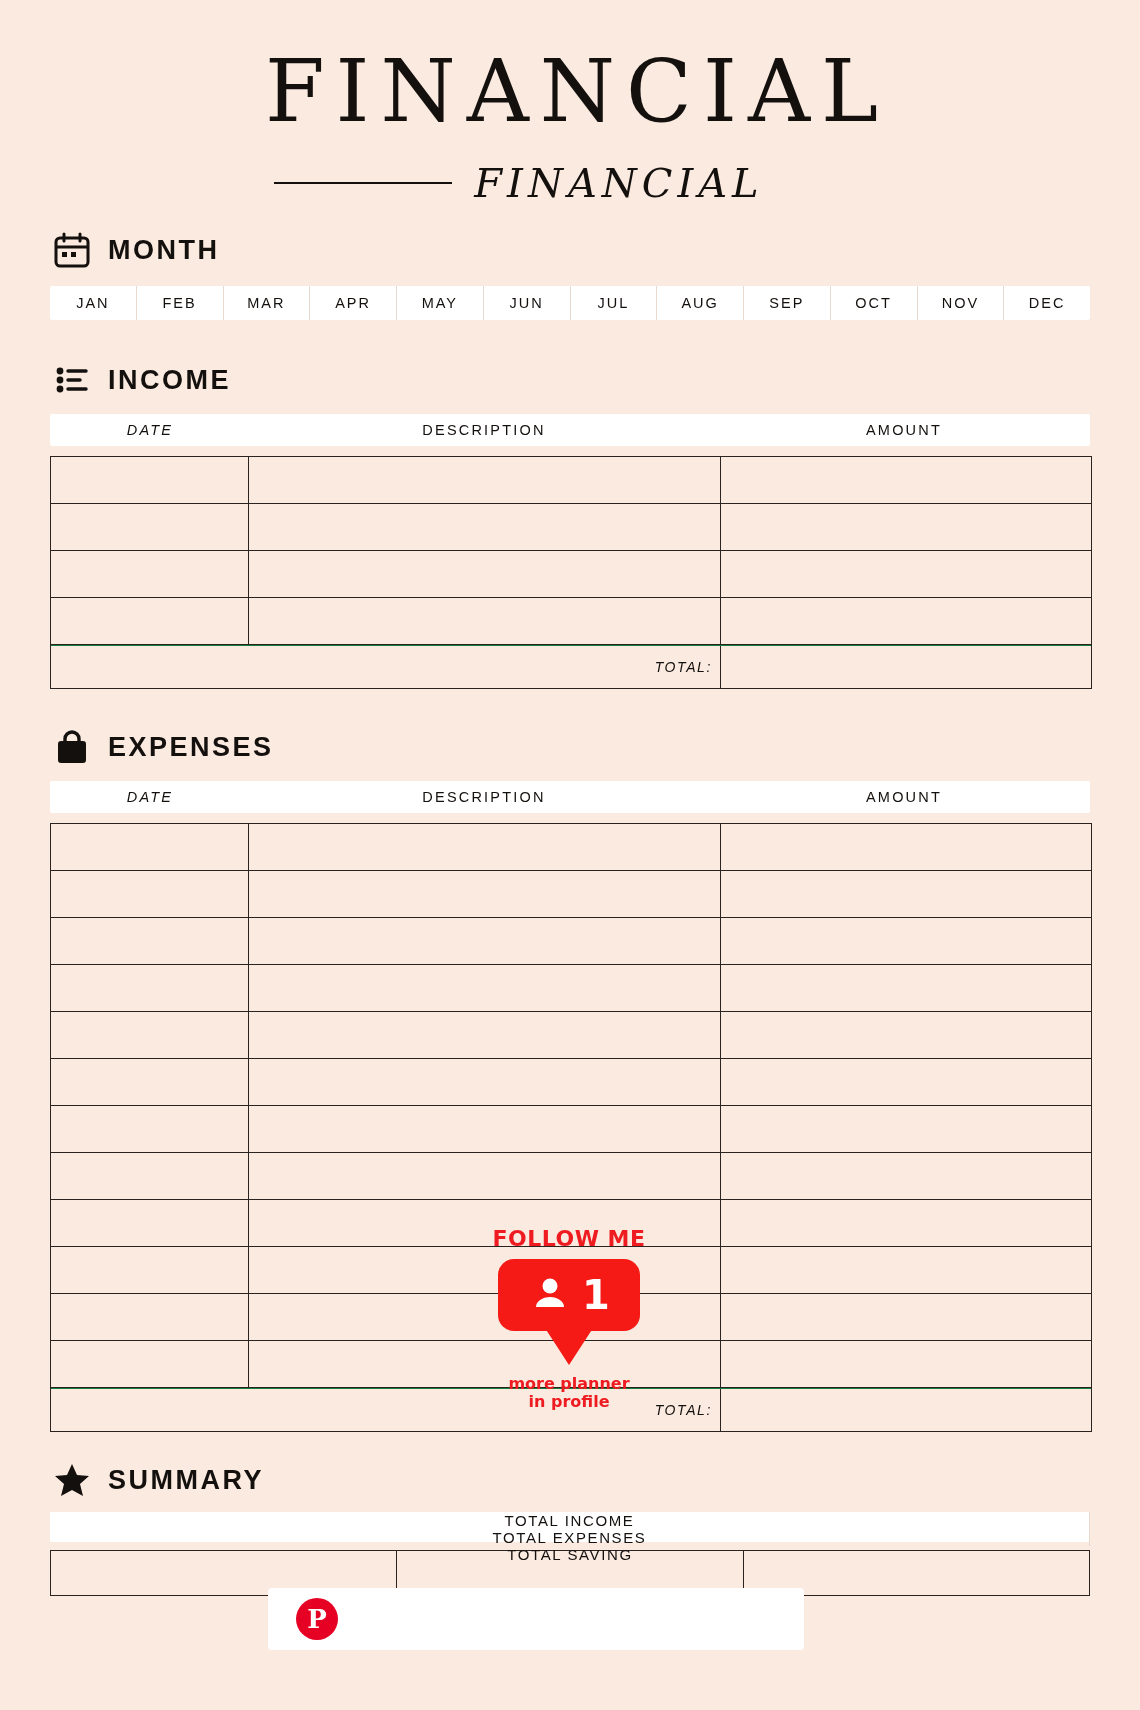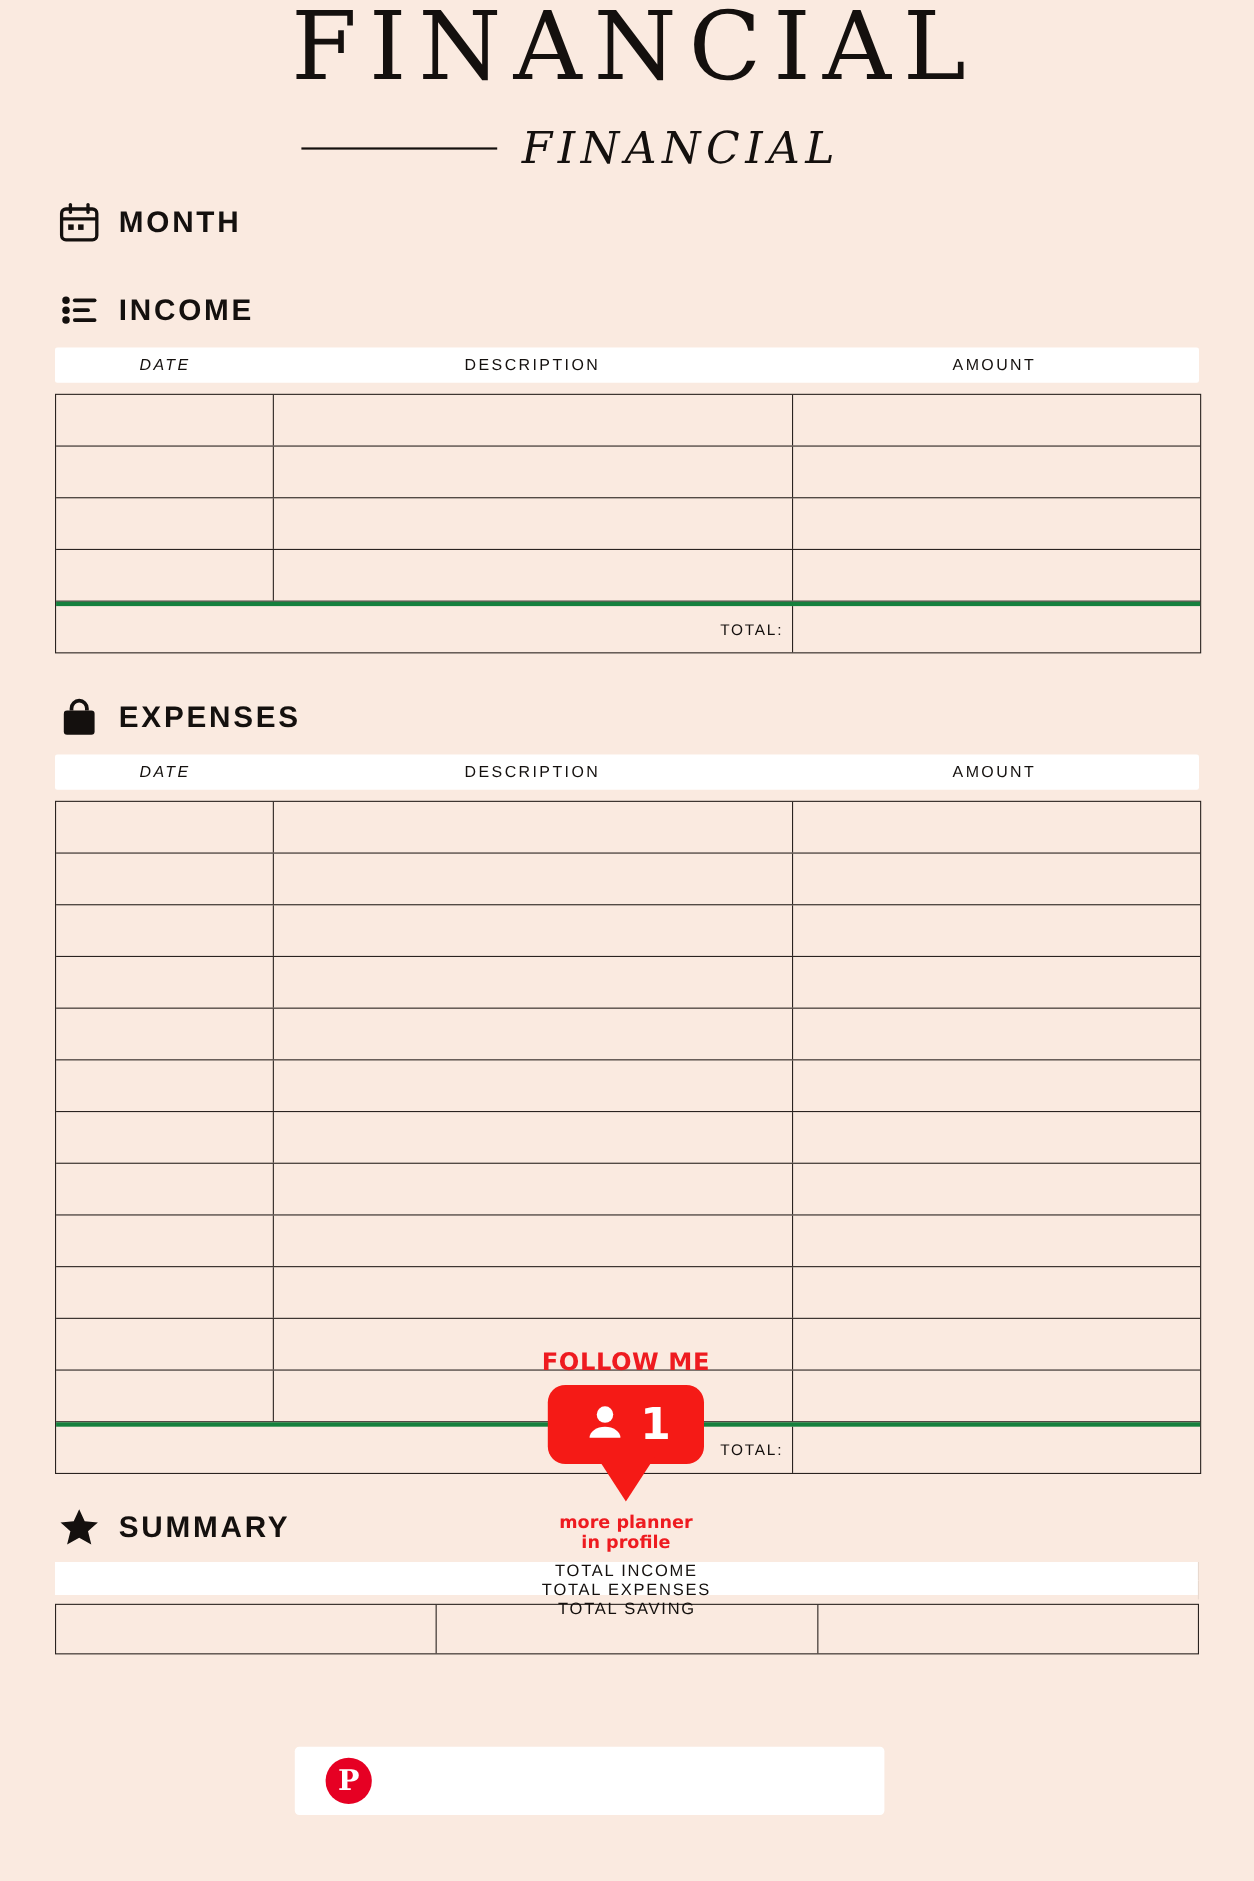--- a/index.html
+++ b/index.html
@@ -17,20 +17,21 @@
   .page {
     position: absolute;
     left: 0; top: 0;
     width: 1140px;
     height: 1710px;
     background: #faeae0;
   }
   
   .title-wrap {
     text-align: center;
+    padding-top: 48px;
   }
   .title-main {
     font-family: "DejaVu Serif", serif;
     font-size: 86px;
     letter-spacing: 11px;
     color: #14100e;
     line-height: 1;
     font-weight: 400;
     margin-left: 14px;
   }
@@ -133,21 +134,22 @@
     border-right: 1px solid #2a2320;
   }
   .cell:last-child { border-right: none; }
   .c-date { width: 197px; }
   .c-desc { flex: 1 1 auto; }
   .c-amt  { width: 370px; }
 
   .total-row {
     display: flex;
     height: 42px;
-    border-top: 4px solid #15803d;
+    border-top: 1px solid #15803d;
+    font-style: italic;
   }
   .total-label {
     flex: 1 1 auto;
     display: flex;
     align-items: center;
     justify-content: flex-end;
     padding-right: 8px;
     font-size: 14px;
     letter-spacing: 1.6px;
     color: #14100e;
@@ -291,20 +293,34 @@
           <rect x="4" y="8" width="32" height="28" rx="4" fill="none" stroke="#14100e" stroke-width="3"></rect>
           <line x1="4" y1="17" x2="36" y2="17" stroke="#14100e" stroke-width="3"></line>
           <line x1="12" y1="4" x2="12" y2="11" stroke="#14100e" stroke-width="3" stroke-linecap="round"></line>
           <line x1="28" y1="4" x2="28" y2="11" stroke="#14100e" stroke-width="3" stroke-linecap="round"></line>
           <rect x="10" y="22" width="5" height="5" fill="#14100e"></rect>
           <rect x="19" y="22" width="5" height="5" fill="#14100e"></rect>
         </svg>
       </span>
       <span class="section-title">MONTH</span>
     </div>
+    <div class="month-strip">
+      <div class="month-cell">JAN</div>
+      <div class="month-cell">FEB</div>
+      <div class="month-cell">MAR</div>
+      <div class="month-cell">APR</div>
+      <div class="month-cell">MAY</div>
+      <div class="month-cell">JUN</div>
+      <div class="month-cell">JUL</div>
+      <div class="month-cell">AUG</div>
+      <div class="month-cell">SEP</div>
+      <div class="month-cell">OCT</div>
+      <div class="month-cell">NOV</div>
+      <div class="month-cell">DEC</div>
+    </div>
   </div>
 
   <div style="margin-top:40px;">
     <div class="section-head">
       <span class="sec-icon">
         <svg width="40" height="40" viewBox="0 0 40 40">
           <circle cx="8" cy="11" r="3.4" fill="#14100e"></circle>
           <circle cx="8" cy="20" r="3.4" fill="#14100e"></circle>
           <circle cx="8" cy="29" r="3.4" fill="#14100e"></circle>
           <line x1="16" y1="11" x2="34" y2="11" stroke="#14100e" stroke-width="3.4" stroke-linecap="round"></line>

